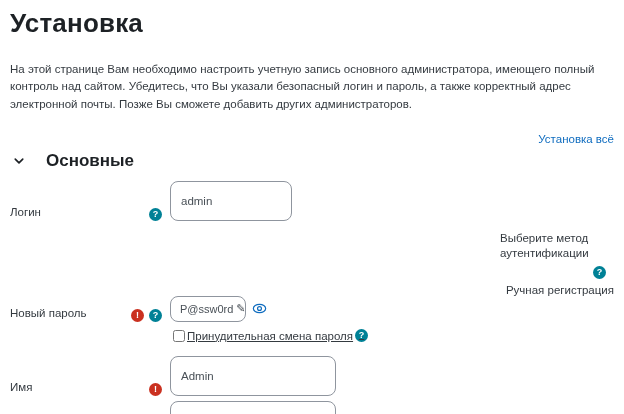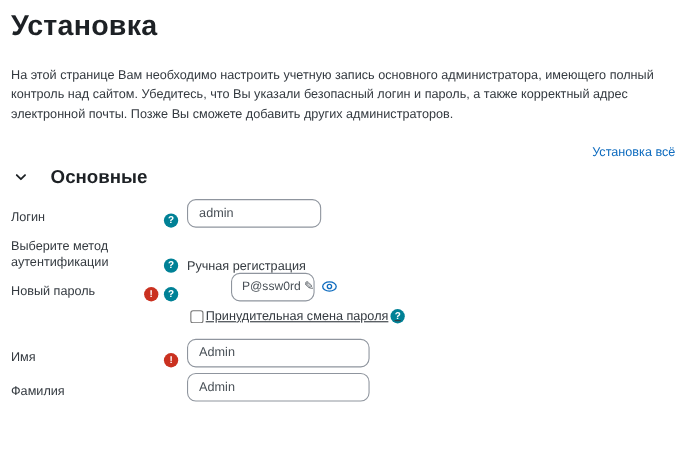--- a/index.html
+++ b/index.html
@@ -75,21 +75,21 @@
     align-items: center;
     justify-content: center;
     line-height: 1;
     cursor: pointer;
     flex-shrink: 0;
   }
   .help { background: #008196; }
   .req  { background: #ca3120; cursor: default; }
 
   .text-input {
-    height: 26px;
+    height: 40px;
     border: 1px solid #8f959e;
     border-radius: 8px;
     padding: 0 10px;
     font-family: "Liberation Sans", "DejaVu Sans", sans-serif;
     font-size: 11.5px;
     color: #495057;
     background: #fff;
     outline: none;
   }
   .w-login { width: 122px; }
@@ -110,21 +110,20 @@
     width: 76px;
     height: 26px;
     border: 1px solid #8f959e;
     border-radius: 8px;
     background: #fff;
     display: flex;
     align-items: center;
     justify-content: space-between;
     padding: 0 7px 0 9px;
     cursor: text;
-    margin-left: 40px;
   }
   .password-text { font-size: 11px; color: #495057; white-space: nowrap; }
   .pencil { font-size: 11px; color: #495057; margin-left: 3px; cursor: pointer; }
   .eye-btn { display: inline-flex; align-items: center; cursor: pointer; }
 
   .checkbox-row {
     display: flex;
     align-items: flex-end;
     gap: 2px;
     margin: 7px 0 14px 163px;
@@ -163,21 +162,21 @@
   <div class="form-row">
     <div class="label-col">Логин</div>
     <div class="icon-col">
       <span class="badge-icon help">?</span>
     </div>
     <div class="control-col">
       <input type="text" class="text-input w-login" value="admin" style="">
     </div>
   </div>
 
-  <div class="form-row" style="margin-bottom:0;">
+  <div class="form-row" style="margin-bottom:0;flex-direction:column;">
     <div class="label-col">Выберите метод аутентификации</div>
     <div class="icon-col">
       <span class="badge-icon help">?</span>
     </div>
     <div class="control-col">
       <div class="static-value">Ручная регистрация</div>
     </div>
   </div>
 
 

